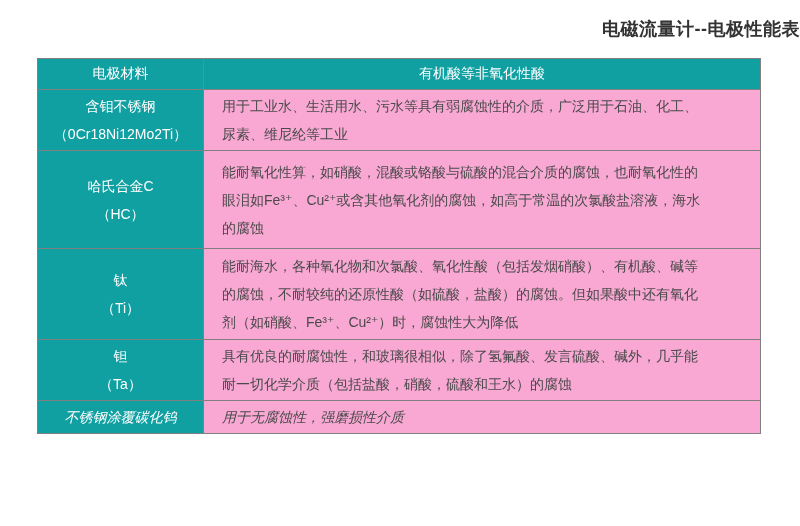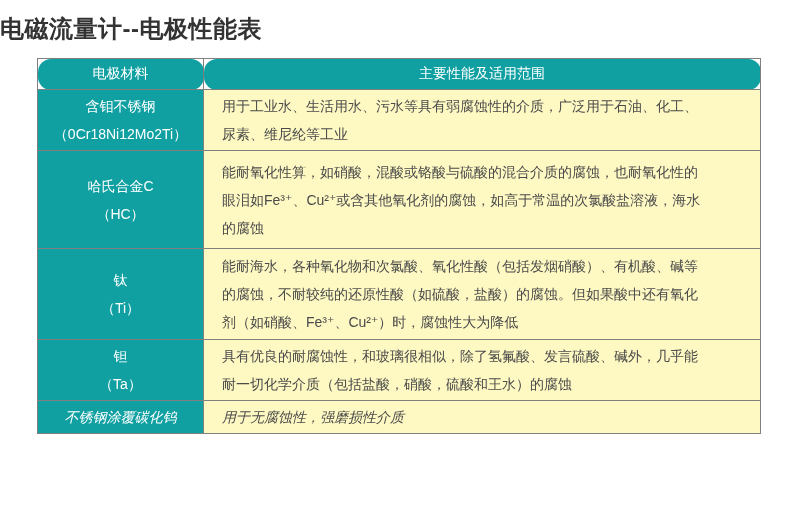--- a/index.html
+++ b/index.html
@@ -7,22 +7,22 @@
     padding: 0;
     width: 800px;
     height: 526px;
     background: #ffffff;
     overflow: hidden;
     font-family: "Liberation Sans", "DejaVu Sans", sans-serif;
   }
   .title {
     margin: 15px 0 0 0;
     width: 800px;
-    text-align: left;
-    font-size: 24px;
+    text-align: right;
+    font-size: 18px;
     line-height: 28px;
     font-weight: bold;
     color: var(--title-text, #333333);
     letter-spacing: 0.5px;
   }
   table.perf-table {
     border-collapse: collapse;
     table-layout: fixed;
     margin: 15px 0 0 37px;
     width: 723px;
@@ -34,31 +34,30 @@
     padding: 0;
     vertical-align: middle;
   }
   .perf-table th {
     background: var(--header-bg, #10a0a2);
     color: var(--header-text, #ffffff);
     font-weight: normal;
     font-size: 14px;
     height: 30px;
     text-align: center;
-    border-radius: 13px;
   }
   td.mat {
     background: var(--header-bg, #10a0a2);
     color: var(--header-text, #ffffff);
     font-size: 14px;
     text-align: center;
     line-height: 28px;
   }
   td.desc {
-    background: #fef9c3;
+    background: #f9a8d4;
     color: var(--body-text, #4a4a4a);
     font-size: 14px;
     line-height: 28px;
     padding: 2px 58px 2px 18px;
     text-align: left;
   }
   .mat-code:empty { display: none; }
   tr.r0 { height: 60px; }
   tr.r1 { height: 56px; }
   tr.r2 { height: 98px; }
@@ -75,21 +74,21 @@
   <div class="title">电磁流量计--电极性能表</div>
 
   <table class="perf-table">
     <colgroup>
       <col class="c-mat">
       <col class="c-desc">
     </colgroup>
     <thead>
       <tr>
         <th>电极材料</th>
-        <th>主要性能及适用范围</th>
+        <th>有机酸等非氧化性酸</th>
       </tr>
     </thead>
     <tbody>
       <tr class="r0">
         <td class="mat">
           <div class="mat-name">含钼不锈钢</div>
           <div class="mat-code">（0Cr18Ni12Mo2Ti）</div>
         </td>
         <td class="desc">
           <div class="desc-text">用于工业水、生活用水、污水等具有弱腐蚀性的介质，广泛用于石油、化工、尿素、维尼纶等工业</div>

